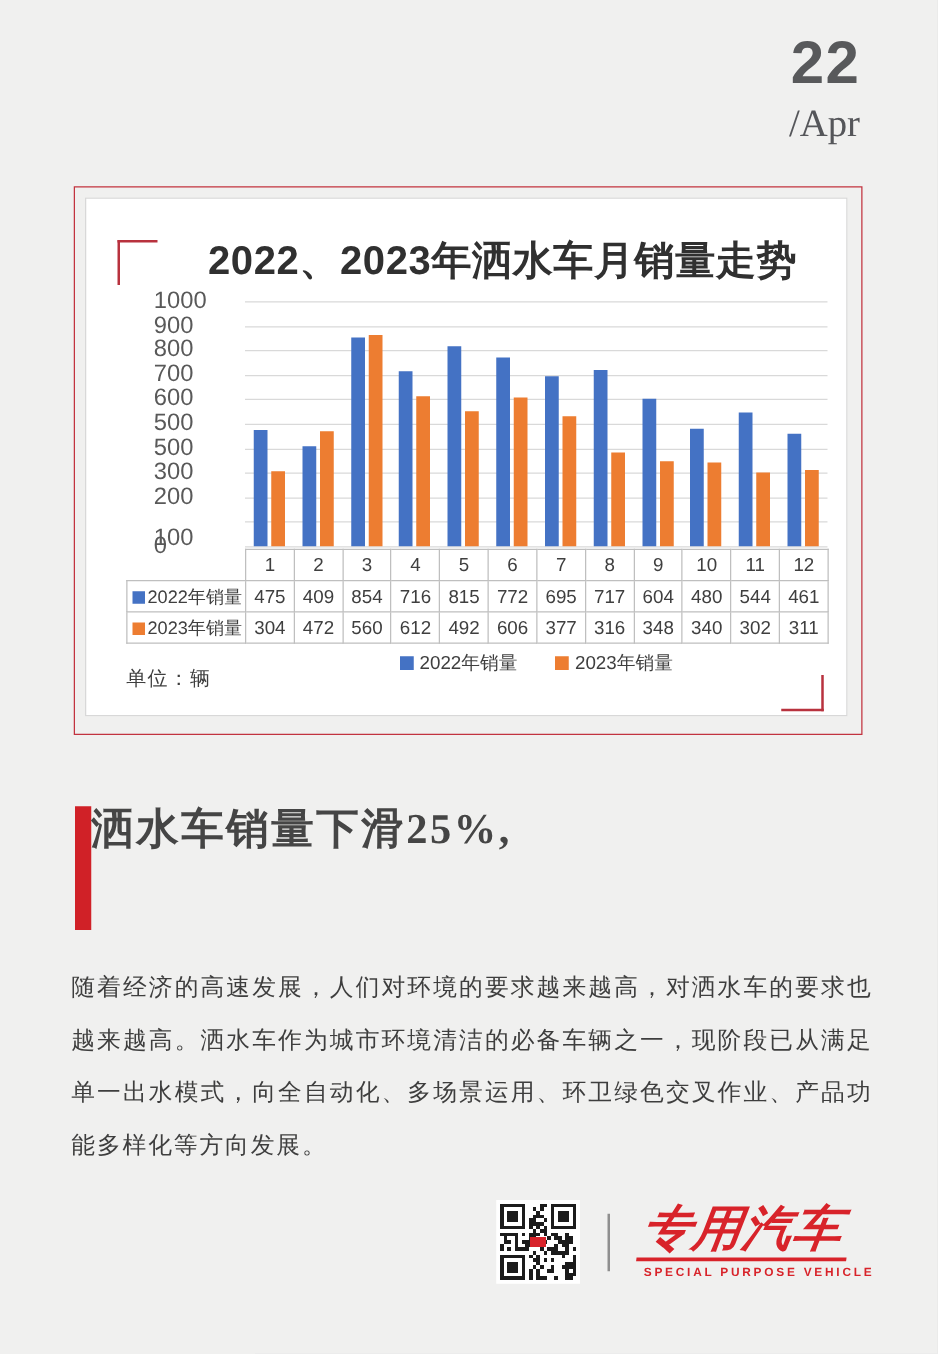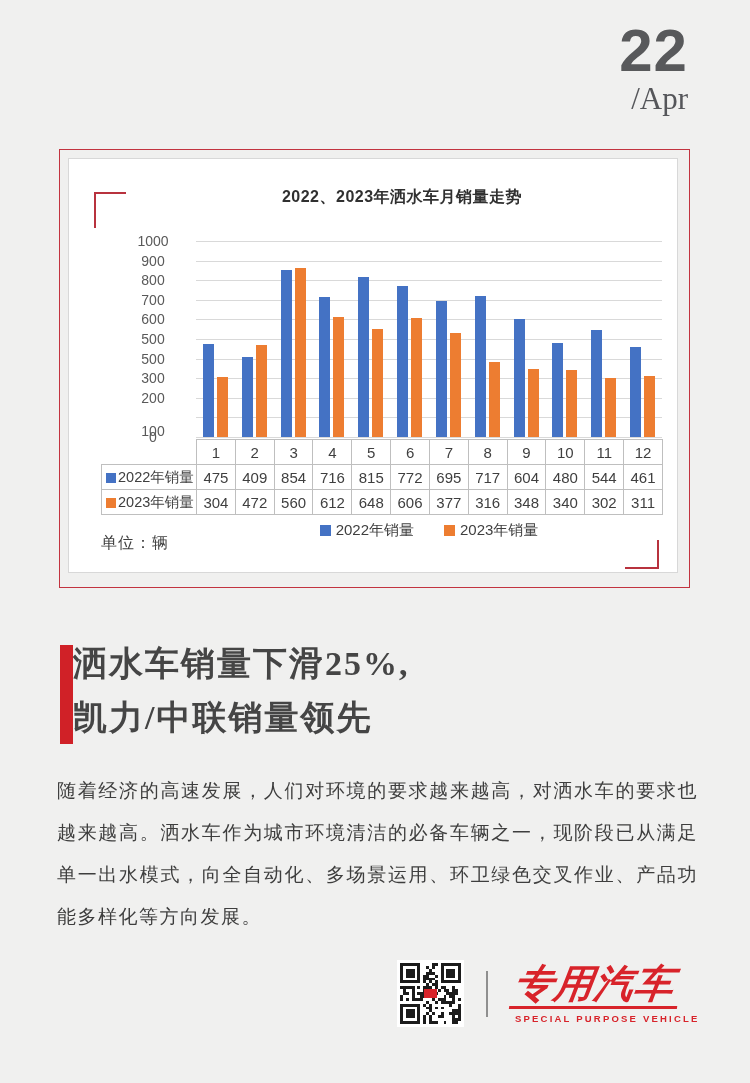--- a/index.html
+++ b/index.html
@@ -1,40 +1,40 @@
 <!DOCTYPE html>
 <html><head>
 <meta charset="utf-8">
 <style>
   html,body{margin:0;padding:0;background:#e8e8e8;}
   .page{position:relative;width:750px;height:1083px;margin:0 auto;background:#f0f0ef;
         font-family:"Liberation Sans","DejaVu Sans",sans-serif;overflow:hidden;}
 
   
   .date{position:absolute;top:26px;right:62px;text-align:right;}
-  .date .day{font-size:60px;font-weight:700;color:#58595b;line-height:50px;letter-spacing:1px;}
+  .date .day{font-size:48px;font-weight:700;color:#58595b;line-height:50px;letter-spacing:1px;}
   .date .month{font-family:"Liberation Serif","DejaVu Serif",serif;font-size:31px;color:#55565a;
                line-height:34px;margin-top:6px;}
 
   
   .chart-frame{position:absolute;left:59px;top:149px;width:631px;height:439px;
                border:1.5px solid #c2333f;box-sizing:border-box;}
   .chart-card{position:absolute;left:8px;top:8px;right:11px;bottom:14px;
               background:#ffffff;border:1px solid #d8d8d8;}
   .corner{position:absolute;}
   .corner.tl{left:25px;top:33px;width:30px;height:34px;
              border-left:2.5px solid #b8323e;border-top:2.5px solid #b8323e;}
   .corner.br{left:556px;top:381px;width:32px;height:27px;
              border-right:2.5px solid #b8323e;border-bottom:2.5px solid #b8323e;}
   .chart-title{position:absolute;left:0;right:0;top:28px;padding-left:58px;text-align:center;
-               font-size:16px;font-weight:700;color:#303030;letter-spacing:0.5px;}
+               font-size:32px;font-weight:700;color:#303030;letter-spacing:0.5px;}
 
   .y-labels{position:absolute;left:0;top:82px;width:120px;height:196px;}
-  .y-labels div{position:absolute;right:6px;width:60px;text-align:center;
-                font-size:14px;color:#595959;line-height:18px;}
+  .y-labels div{position:absolute;right:6px;width:60px;text-align:left;
+                font-size:19px;color:#595959;line-height:18px;}
 
   .plot{position:absolute;left:127px;top:82px;width:466px;height:196px;}
   .gridline{position:absolute;left:0;right:0;height:1px;background:#d9d9d9;}
   .bars{position:absolute;left:0;top:0;right:0;bottom:0;display:flex;}
   .bar-group{flex:1;display:flex;align-items:flex-end;justify-content:center;gap:3px;height:100%;}
   .bar{width:11px;}
 
   .chart-table{position:absolute;left:32px;top:280px;width:562px;border-collapse:collapse;
                table-layout:fixed;font-size:15px;color:#3f3f3f;}
   .chart-table td{border:1px solid #bfbfbf;height:24px;padding:0;text-align:center;
@@ -214,21 +214,21 @@
               <td>480</td>
               <td>544</td>
               <td>461</td>
             </tr>
             <tr>
               <td class="rowlab"><span class="sq" style="background: rgb(237, 125, 49);"></span>2023年销量</td>
               <td>304</td>
               <td>472</td>
               <td>560</td>
               <td>612</td>
-              <td>648</td>
+              <td>492</td>
               <td>606</td>
               <td>377</td>
               <td>316</td>
               <td>348</td>
               <td>340</td>
               <td>302</td>
               <td>311</td>
             </tr>
           </tbody>
       </table>
@@ -246,21 +246,20 @@
 
       <div class="unit">单位：辆</div>
       <span class="corner br"></span>
     </div>
   </div>
 
   <div class="headline">
     <div class="headline-bar"></div>
     <div class="headline-text">
       <div>洒水车销量下滑25%,</div>
-      <div>凯力/中联销量领先</div>
     </div>
   </div>
 
   <p class="body-text">随着经济的高速发展，人们对环境的要求越来越高，对洒水车的要求也越来越高。洒水车作为城市环境清洁的必备车辆之一，现阶段已从满足单一出水模式，向全自动化、多场景运用、环卫绿色交叉作业、产品功能多样化等方向发展。</p>
 
   <div class="footer">
     <div class="qr-box">
       <svg id="qr-svg" width="61" height="61" viewBox="0 0 21 21" shape-rendering="crispEdges">
           <rect x="0" y="0" width="1" height="1" fill="#1b1b1b"></rect>
           <rect x="1" y="0" width="1" height="1" fill="#1b1b1b"></rect>

